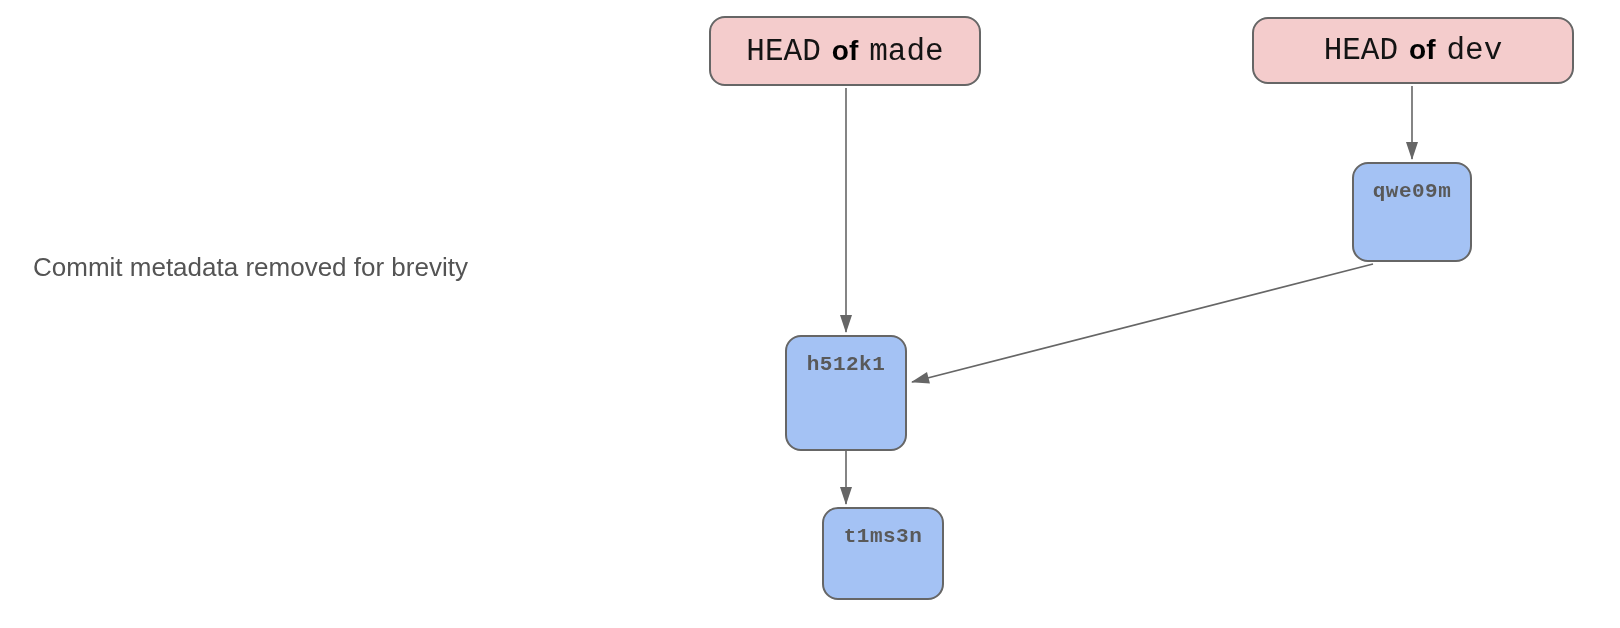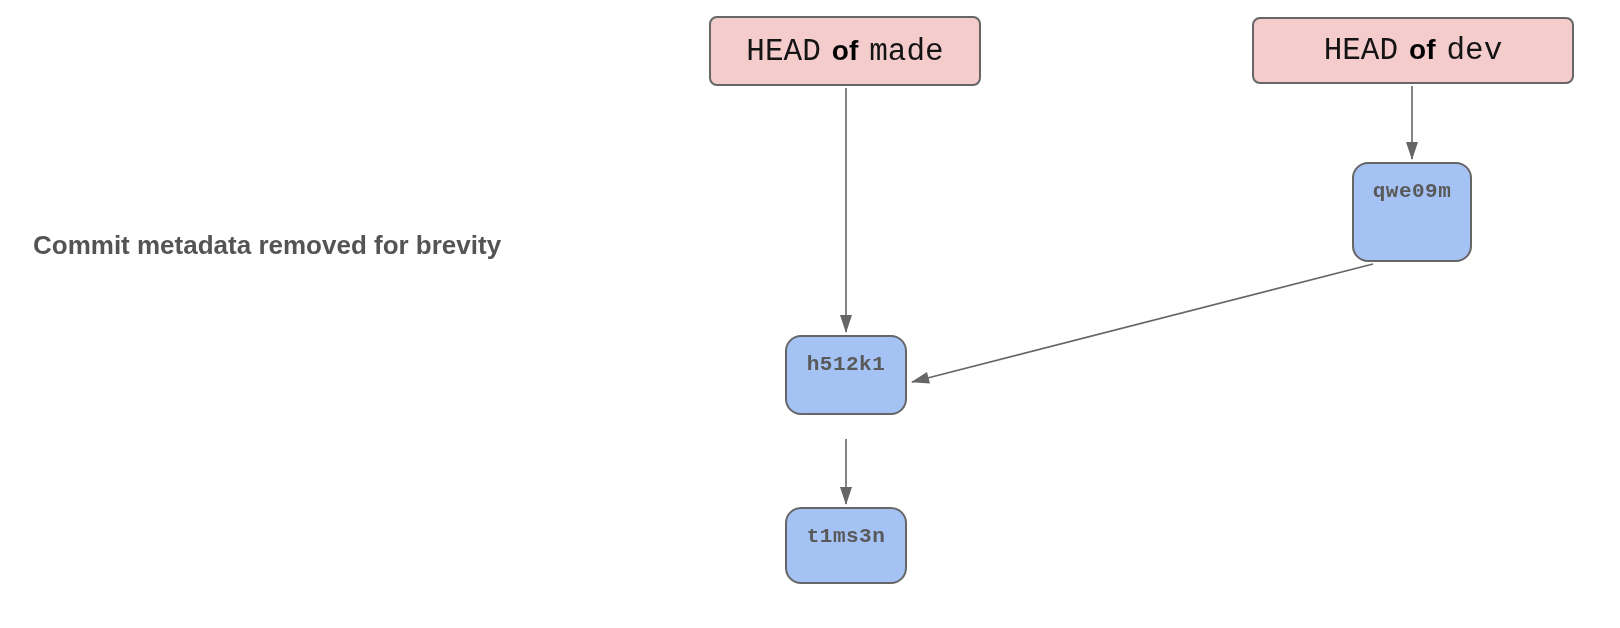--- a/index.html
+++ b/index.html
@@ -19,35 +19,35 @@
     position: absolute;
     left: 33px;
     top: 209px;
     width: 600px;
   }
   .note-p {
     font-size: 26px;
     line-height: 32px;
     color: #545454;
   }
-  .note-p2 { margin-top: 20px; font-weight: bold; }
+  .note-p2 { margin-top: 42px; }
   .inline-code {
     font-family: "Liberation Mono", monospace;
     font-size: 25px;
     color: #8f8f8f;
   }
   .link-blue { color: #4a86e8; cursor: pointer; }
   .link-red  { color: #e06666; cursor: pointer; }
 
   
   .head-box {
     position: absolute;
     background: #f4cccc;
     border: 2px solid #666666;
-    border-radius: 8px;
+    border-radius: 16px;
     display: flex;
     align-items: center;
     justify-content: center;
   }
   .head-box .head-label {
     display: flex;
     align-items: baseline;
     gap: 11px;
     color: #141414;
   }
@@ -75,22 +75,22 @@
     left: 0; top: 0;
     width: 1620px; height: 628px;
     pointer-events: none;
   }
   .edge { stroke: #666666; stroke-width: 1.6; fill: none; }
 
   
   #head-main { left: 709px;  top: 16px;  width: 272px; height: 70px; }
   #head-dev  { left: 1252px; top: 17px;  width: 322px; height: 67px; }
   #commit-qwe09m { left: 1352px; top: 162px; width: 120px; height: 100px; }
-  #commit-h512k1 { left: 785px;  top: 335px; width: 122px; height: 80px; }
-  #commit-t1ms3n { left: 785px;  top: 507px; width: 122px; height: 77px; }
+  #commit-h512k1 { left: 785px;  top: 335px; width: 122px; height: 116px; }
+  #commit-t1ms3n { left: 822px;  top: 507px; width: 122px; height: 93px; }
 </style>
 </head>
 <body>
 
 <div class="canvas">
 
   <div class="note-panel">
     <p class="note-p note-p2">Commit metadata removed for brevity</p>
   </div>
 

